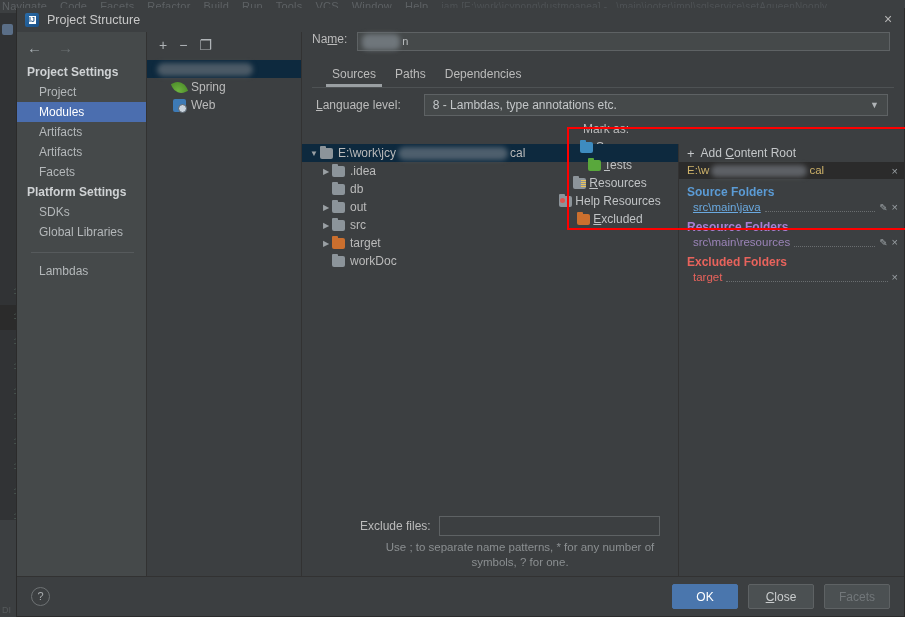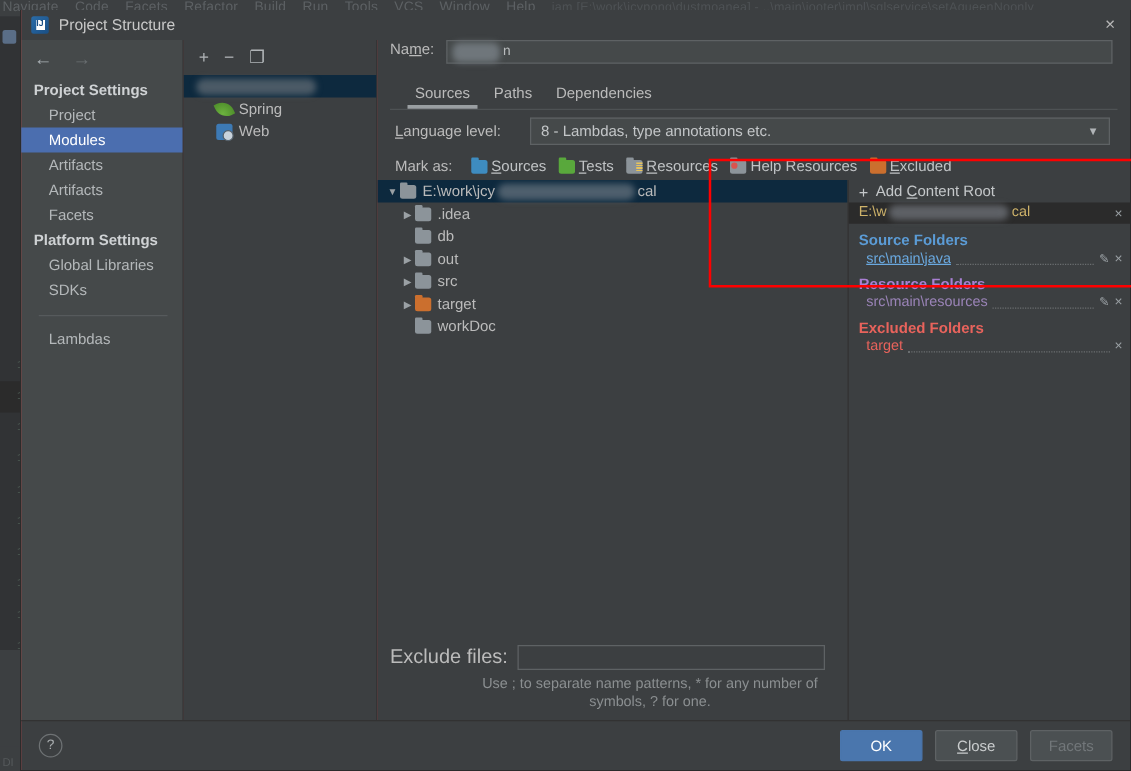--- a/index.html
+++ b/index.html
@@ -174,21 +174,21 @@
   #lang-label u { text-decoration: underline; }
   #lang-select {
     flex: 1; height: 22px; background: #45494a; border: 1px solid #5e6264;
     display: flex; align-items: center; justify-content: space-between;
     padding: 0 8px 0 8px; font-size: 12px; color: #c3c6c8; cursor: pointer;
   }
   #lang-caret { font-size: 9px; color: #b0b4b7; }
 
   #markas-row {
     height: 22px; display: flex; align-items: center;
-    padding-left: 14px; gap: 4px; font-size: 12px;
+    padding-left: 14px; gap: 4px; font-size: 12px; flex-direction: column;
   }
   #markas-label { margin-right: 8px; color: #bbbbbb; }
   .mark-btn { display: flex; align-items: center; gap: 3px; cursor: pointer; padding: 0 3px; }
   .mark-btn span { color: #c0c3c5; }
   .mark-btn span u { text-decoration: underline; }
   .folder {
     width: 13px; height: 11px; flex: none; border-radius: 1px 2px 2px 2px;
     position: relative;
   }
   .folder::before {
@@ -234,21 +234,21 @@
   }
   .tree-folder.excl { background: #cb6f2e; }
   .root-redact {
     display:inline-block; width: 110px; height: 13px;
     background:#4e5f6d; border-radius:7px; filter: blur(2.6px);
     margin: 0 2px; vertical-align: middle;
   }
 
   #exclude-area { flex: none; padding: 0 0 6px 0; }
   #exclude-row { display: flex; align-items: center; padding: 6px 18px 0 10px; }
-  #exclude-label { font-size: 16px; color: #bbbbbb; margin-right: 8px; }
+  #exclude-label { font-size: 12px; color: #bbbbbb; margin-right: 8px; margin-left: 48px; }
   #exclude-input {
     flex: 1; height: 20px; background: #3c3f41; border: 1px solid #5e6264;
   }
   #exclude-hint {
     font-size: 11.5px; color: #8b8f91; padding: 4px 18px 0 78px; line-height: 15px; text-align: center;
   }
 
   
   #right-col { width: 225px; flex: none; display: flex; flex-direction: column; }
   #add-root-row {
@@ -359,22 +359,22 @@
       </div>
 
       <div class="side-group">Project Settings</div>
       <div class="side-item">Project</div>
       <div class="side-item selected">Modules</div>
       <div class="side-item">Artifacts</div>
       <div class="side-item">Artifacts</div>
       <div class="side-item">Facets</div>
 
       <div class="side-group">Platform Settings</div>
+      <div class="side-item">SDKs</div>
       <div class="side-item">Global Libraries</div>
-      <div class="side-item">SDKs</div>
 
       <div class="side-sep"></div>
       <div class="side-item">Lambdas</div>
     </div>
 
     <div id="modules-pane">
       <div id="mod-toolbar">
         <span class="tb-btn">+</span>
         <span class="tb-btn">−</span>
         <span class="tb-btn">❐</span>

